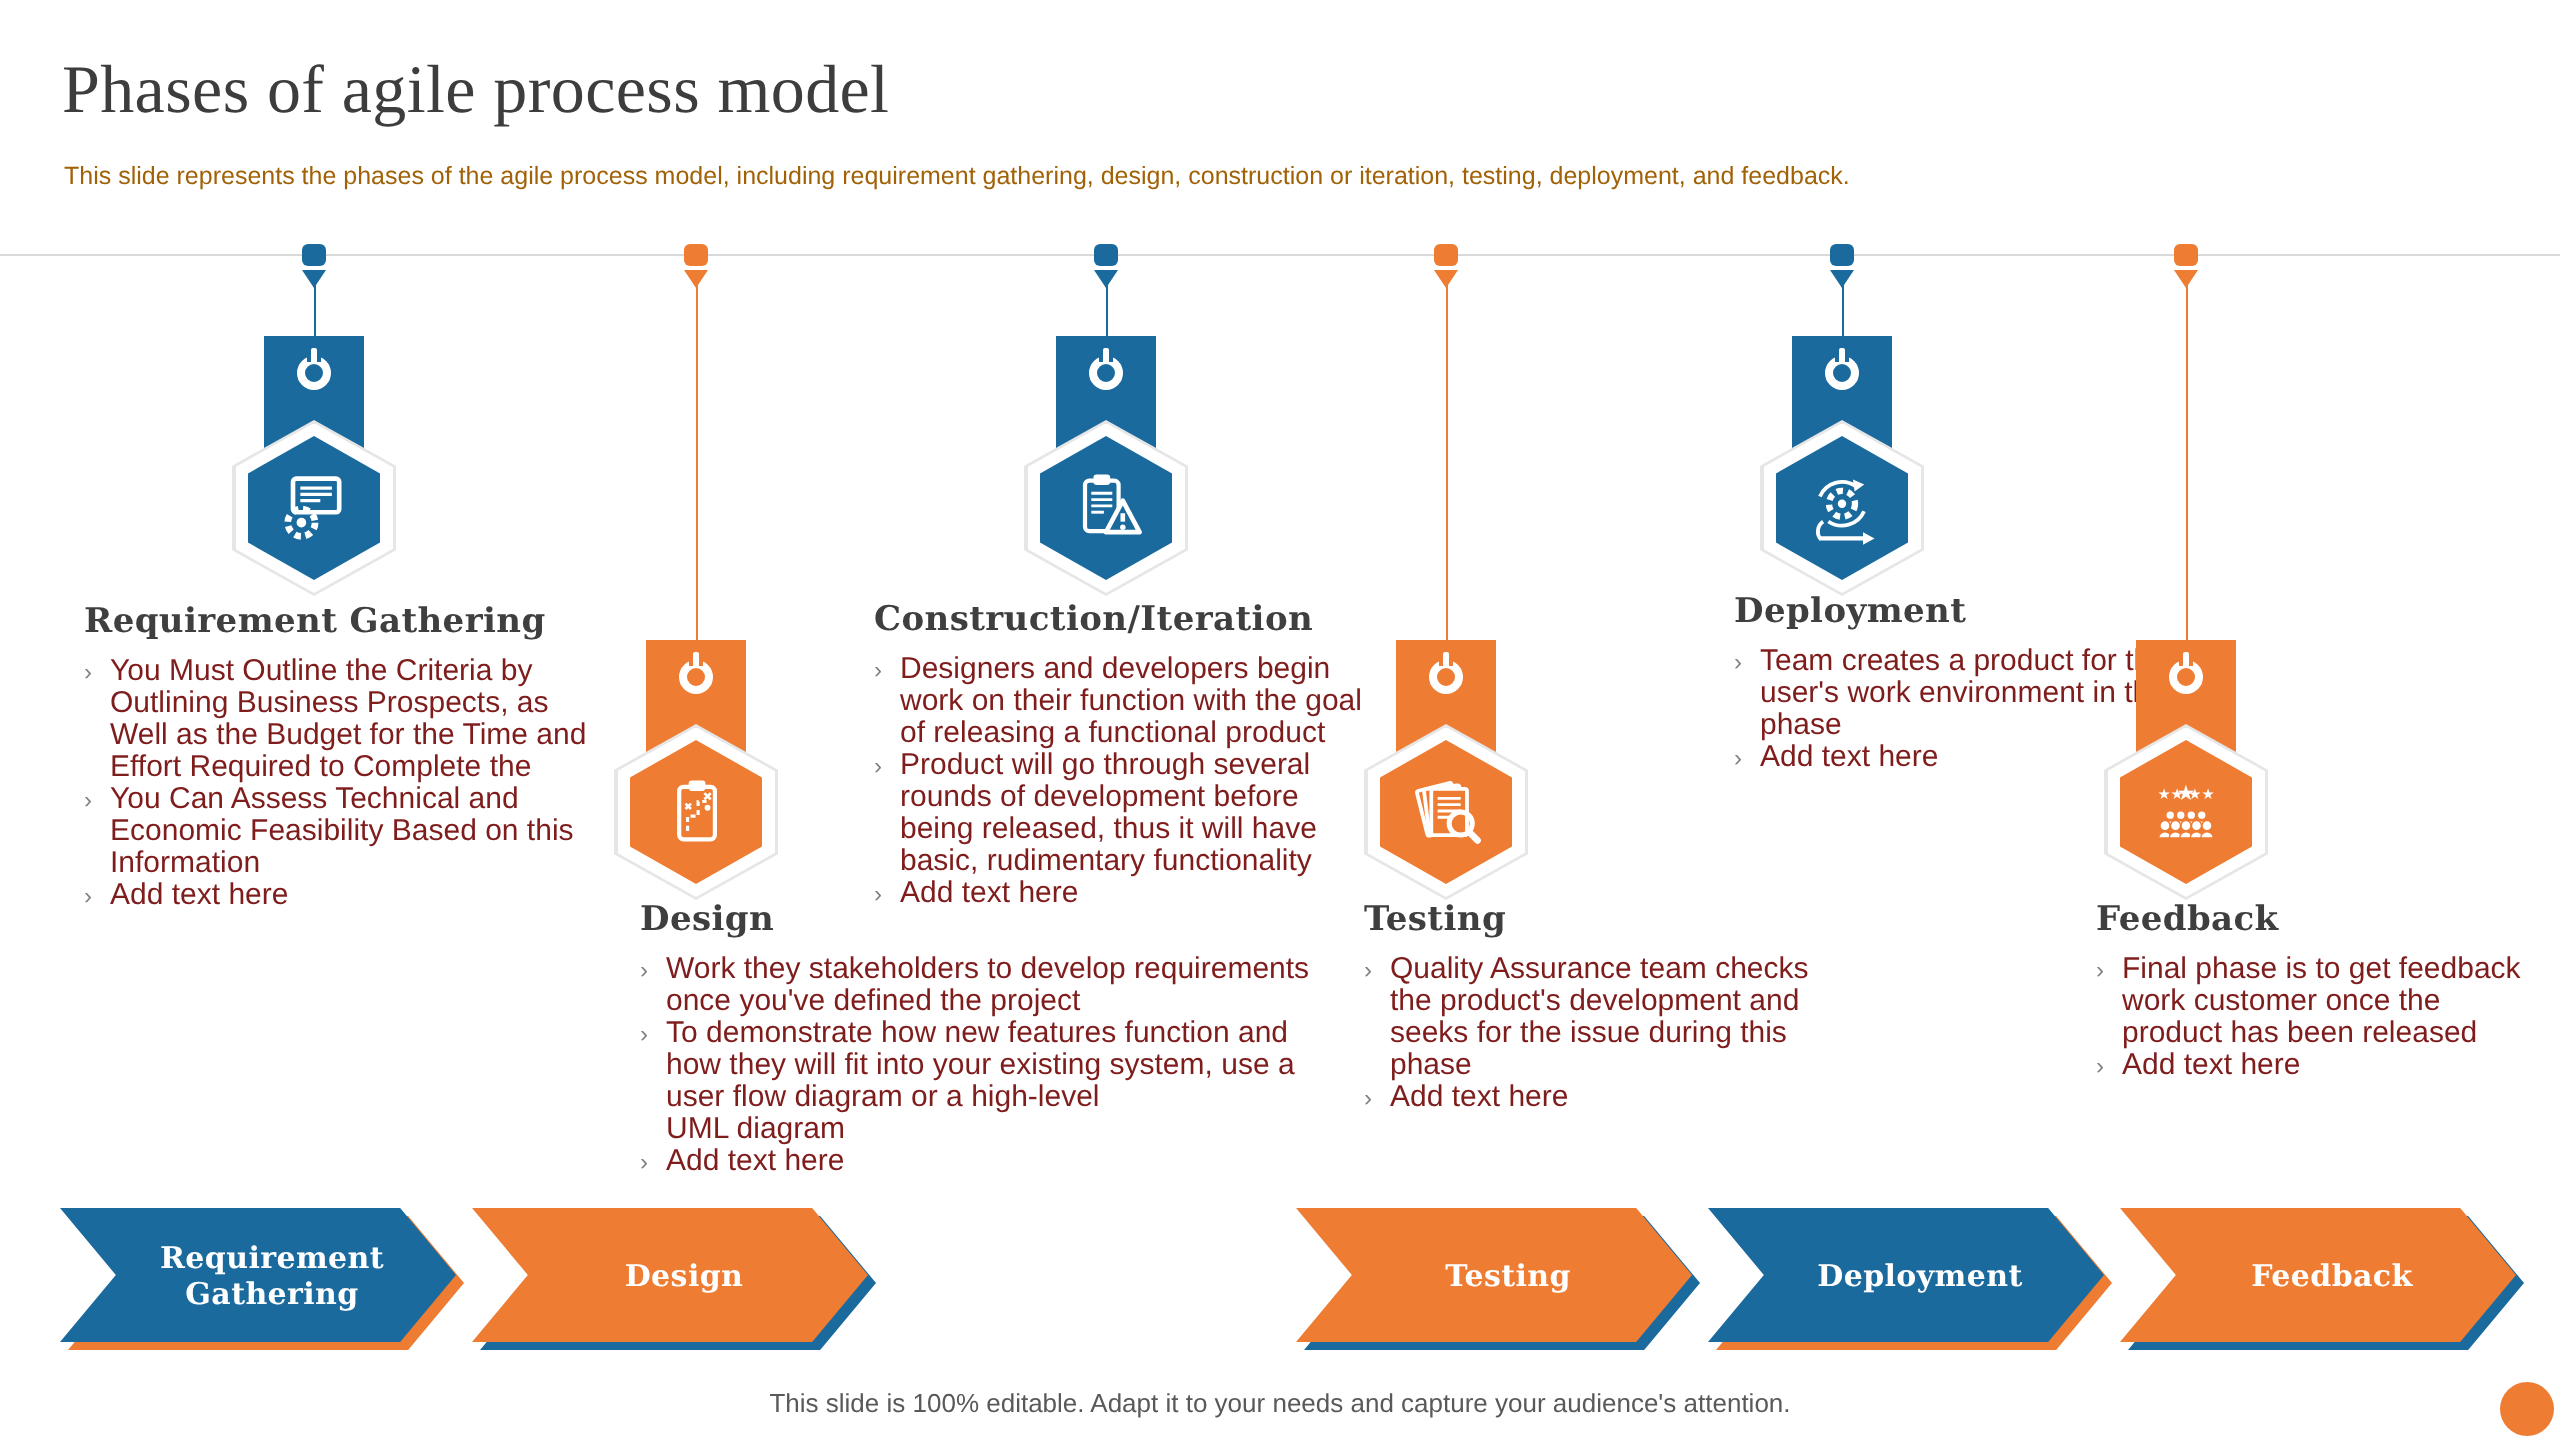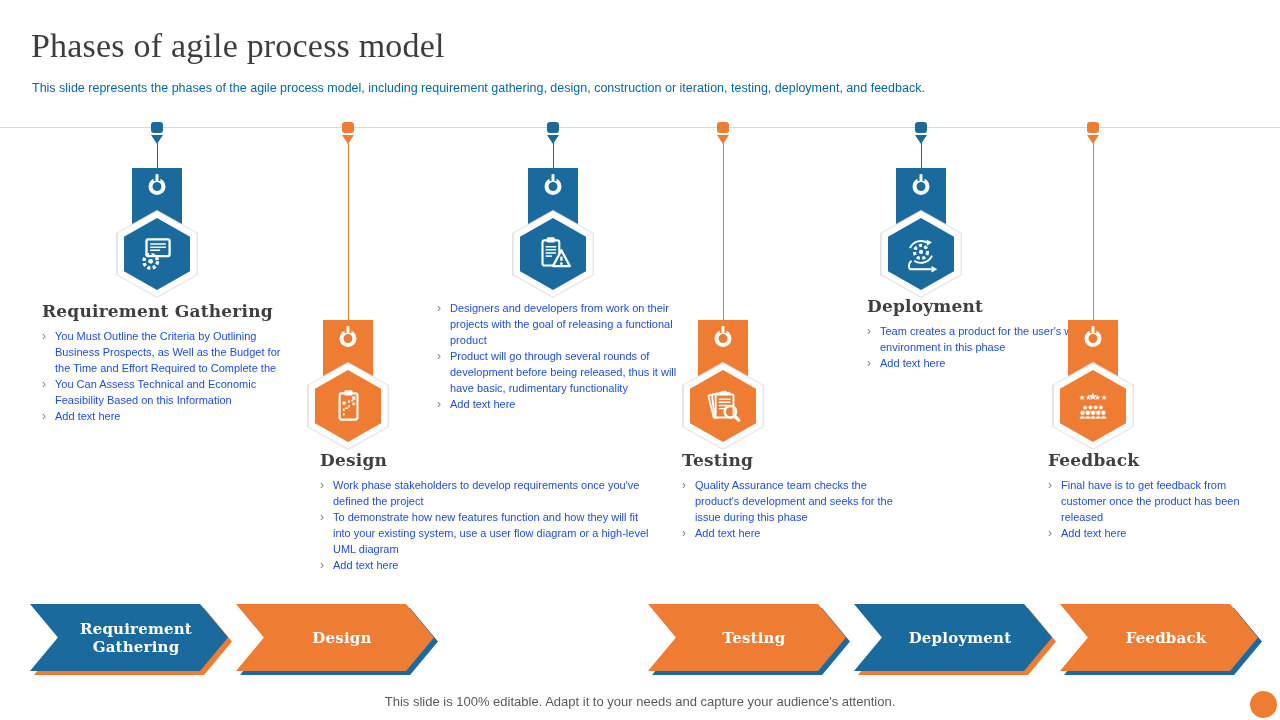--- a/index.html
+++ b/index.html
@@ -1,21 +1,21 @@
 <!DOCTYPE html>
 <html><head>
 <meta charset="utf-8">
 <style>
   html,body{margin:0;padding:0;background:#fff;}
   #slide{position:relative;width:1280px;height:720px;background:#fff;overflow:hidden;
          font-family:"Liberation Sans",sans-serif;}
 
   .title{position:absolute;left:31px;top:26px;font:400 34px/40px "Liberation Serif",serif;
          color:#3d3d3d;letter-spacing:0.2px;}
-  .subtitle{position:absolute;left:32px;top:81px;width:900px;font-size:12.5px;color:#0369a1;}
+  .subtitle{position:absolute;left:32px;top:81px;width:900px;font-size:12.5px;color:#a16207;}
 
   .tl-line{position:absolute;top:127px;left:0;width:1280px;height:1px;background:#d9d9d9;}
 
   
   .phase{position:absolute;inset:0;}
   .p0{--cx:157px}.p1{--cx:348px}.p2{--cx:553px}.p3{--cx:723px}.p4{--cx:921px}.p5{--cx:1093px}
   .blue{--c:#1A6A9E;--op:#EE7C33}
   .orange{--c:#EE7C33;--op:#1A6A9E}
   .high{--strh:27px;--tagtop:168px;--hextop:210px}
   .low{--strh:179px;--tagtop:320px;--hextop:362px}
@@ -45,21 +45,21 @@
   .p0 .tb{left:42px;top:301px;width:252px}
   .p1 .tb{left:320px;top:450px;width:338px}
   .p2 .tb{left:437px;top:300px;width:246px}
   .p3 .tb{left:682px;top:450px;width:228px}
   .p4 .tb{left:867px;top:296px;width:230px}
   .p5 .tb{left:1048px;top:450px;width:222px}
   .tb h3{font:700 17px/20px "DejaVu Serif",serif;color:#3f3f3f;margin:0 0 7px;letter-spacing:0.2px;}
   .tb ul{list-style:none;margin:0;padding:0;}
   .tb li{display:flex;gap:9px;align-items:flex-start;}
   .bm{color:#808080;font-size:12px;line-height:16px;flex:0 0 auto;}
-  .bt{font-size:11px;line-height:16px;color:#1d4ed8;white-space:pre-line;}
+  .bt{font-size:15px;line-height:16px;color:#7f1d1d;white-space:pre-line;}
 
   
   .banner{position:absolute;top:604px;left:0;width:1280px;height:67px;}
   .arrow{position:absolute;top:0;width:198px;height:67px;}
   .a0{left:30px}.a1{left:236px}.a2{left:442px}.a3{left:648px}.a4{left:854px}.a5{left:1060px}
   .arr-shadow,.arr-body{position:absolute;inset:0;
      clip-path:polygon(0% 0%,85.9% 0%,100% 50%,85.9% 100%,0% 100%,14.1% 50%);}
   .arr-shadow{transform:translate(4px,4px);background:var(--op);}
   .arr-body{background:var(--c);display:flex;align-items:center;justify-content:center;
      padding:0 16px 0 30px;box-sizing:border-box;}
@@ -139,21 +139,21 @@
           <path d="M15 16 l2.6 2.6 M17.6 16 l-2.6 2.6" stroke="#fff" stroke-width="1.3"></path>
           <circle cx="25.5" cy="18" r="1.4" fill="#fff"></circle>
         </svg>
       </div>
     </div>
     <div class="tb">
       <h3>Design</h3>
       <ul>
         <li>
             <span class="bm">›</span>
-            <span class="bt">Work phase stakeholders to develop requirements once you've defined the project</span>
+            <span class="bt">Work they stakeholders to develop requirements once you've defined the project</span>
           </li>
         <li>
             <span class="bm">›</span>
             <span class="bt">To demonstrate how new features function and how they will fit into your existing system, use a user flow diagram or a high-level
 UML diagram</span>
           </li>
         <li>
             <span class="bm">›</span>
             <span class="bt">Add text here</span>
           </li>
@@ -179,24 +179,25 @@
           <line x1="13" y1="16" x2="23" y2="16" stroke="#fff" stroke-width="1.4"></line>
           <line x1="13" y1="19" x2="23" y2="19" stroke="#fff" stroke-width="1.4"></line>
           <line x1="13" y1="22" x2="19" y2="22" stroke="#fff" stroke-width="1.4"></line>
           <path d="M28 16.5 L36 31.5 H20 Z" fill="#1A6A9E" stroke="#fff" stroke-width="2.2" stroke-linejoin="round"></path>
           <line x1="28" y1="22.5" x2="28" y2="26.5" stroke="#fff" stroke-width="2.2"></line>
           <circle cx="28" cy="29.2" r="1.3" fill="#fff"></circle>
         </svg>
       </div>
     </div>
     <div class="tb">
-      <ul>
-        <li>
-            <span class="bm">›</span>
-            <span class="bt">Designers and developers from work on their projects with the goal of releasing a functional product</span>
+      <h3>Construction/Iteration</h3>
+      <ul>
+        <li>
+            <span class="bm">›</span>
+            <span class="bt">Designers and developers begin work on their function with the goal of releasing a functional product</span>
           </li>
         <li>
             <span class="bm">›</span>
             <span class="bt">Product will go through several rounds of development before being released, thus it will have basic, rudimentary functionality</span>
           </li>
         <li>
             <span class="bm">›</span>
             <span class="bt">Add text here</span>
           </li>
       </ul>
@@ -317,21 +318,21 @@
               <path d="M27 32.4 a3 3 0 0 1 6 0 Z"></path>
           </g>
         </svg>
       </div>
     </div>
     <div class="tb">
       <h3>Feedback</h3>
       <ul>
         <li>
             <span class="bm">›</span>
-            <span class="bt">Final have is to get feedback from customer once the product has been released</span>
+            <span class="bt">Final phase is to get feedback work customer once the product has been released</span>
           </li>
         <li>
             <span class="bm">›</span>
             <span class="bt">Add text here</span>
           </li>
       </ul>
     </div>
   </div>
 
   <div class="banner">

